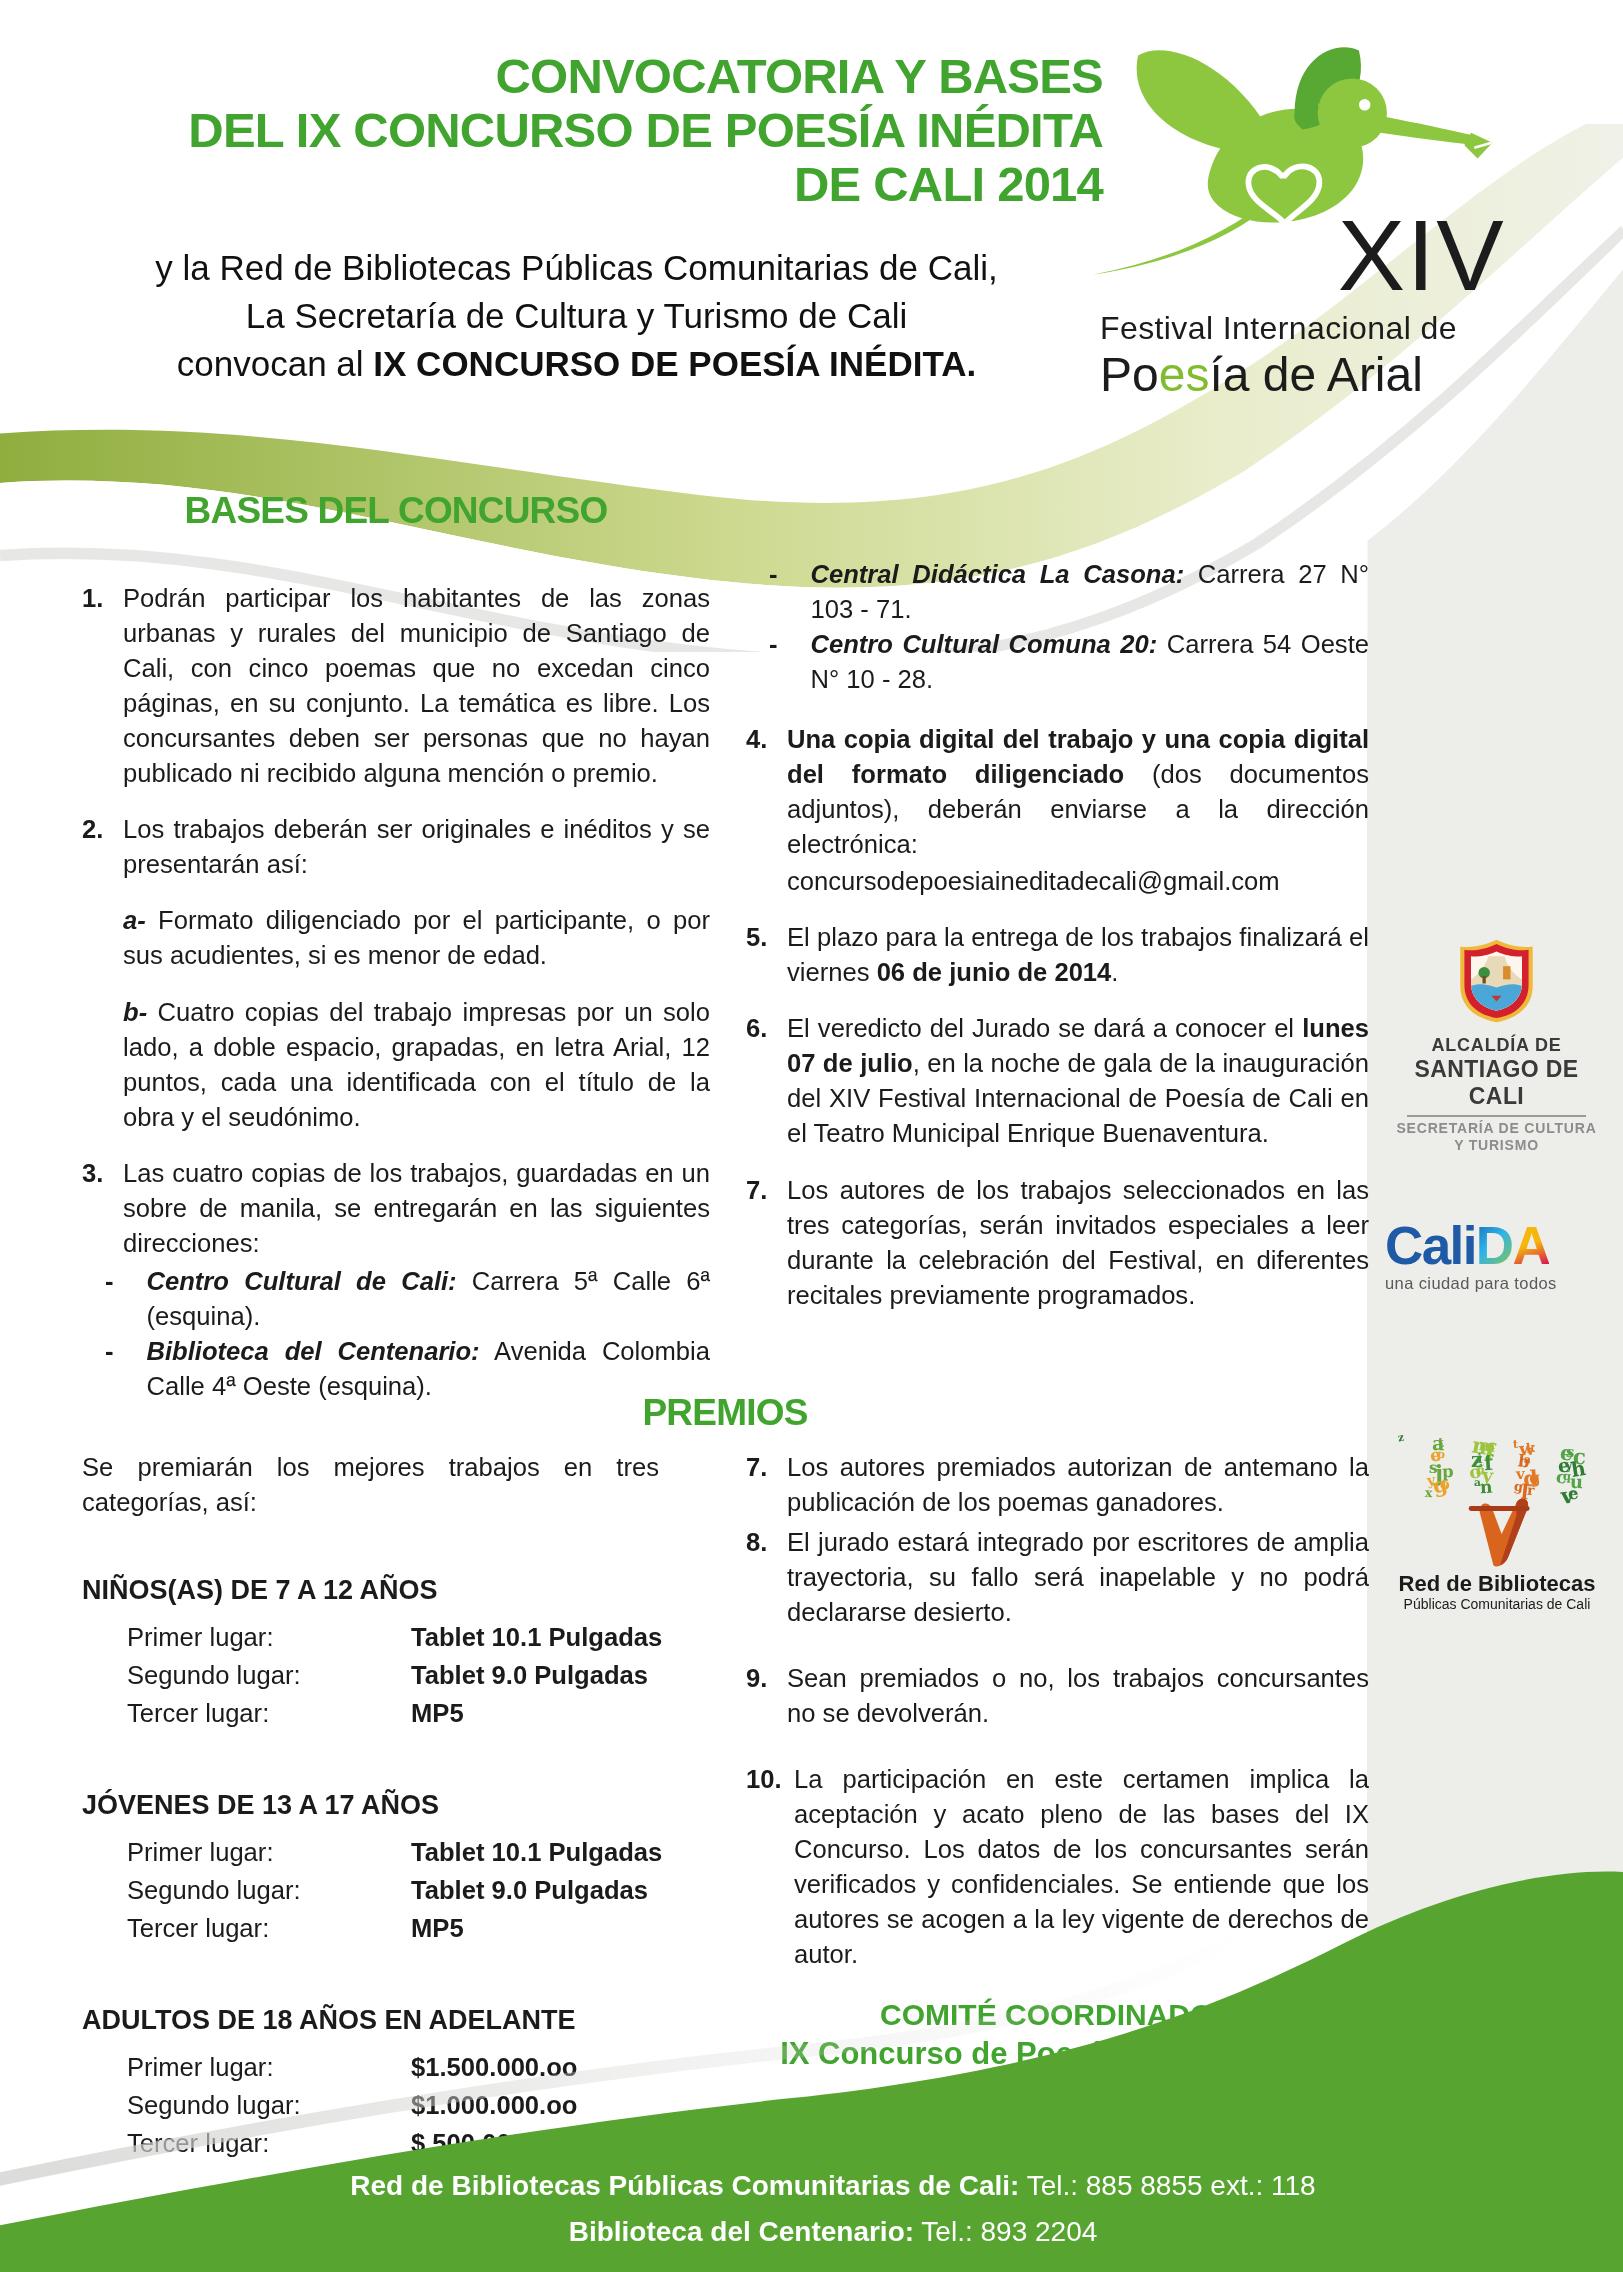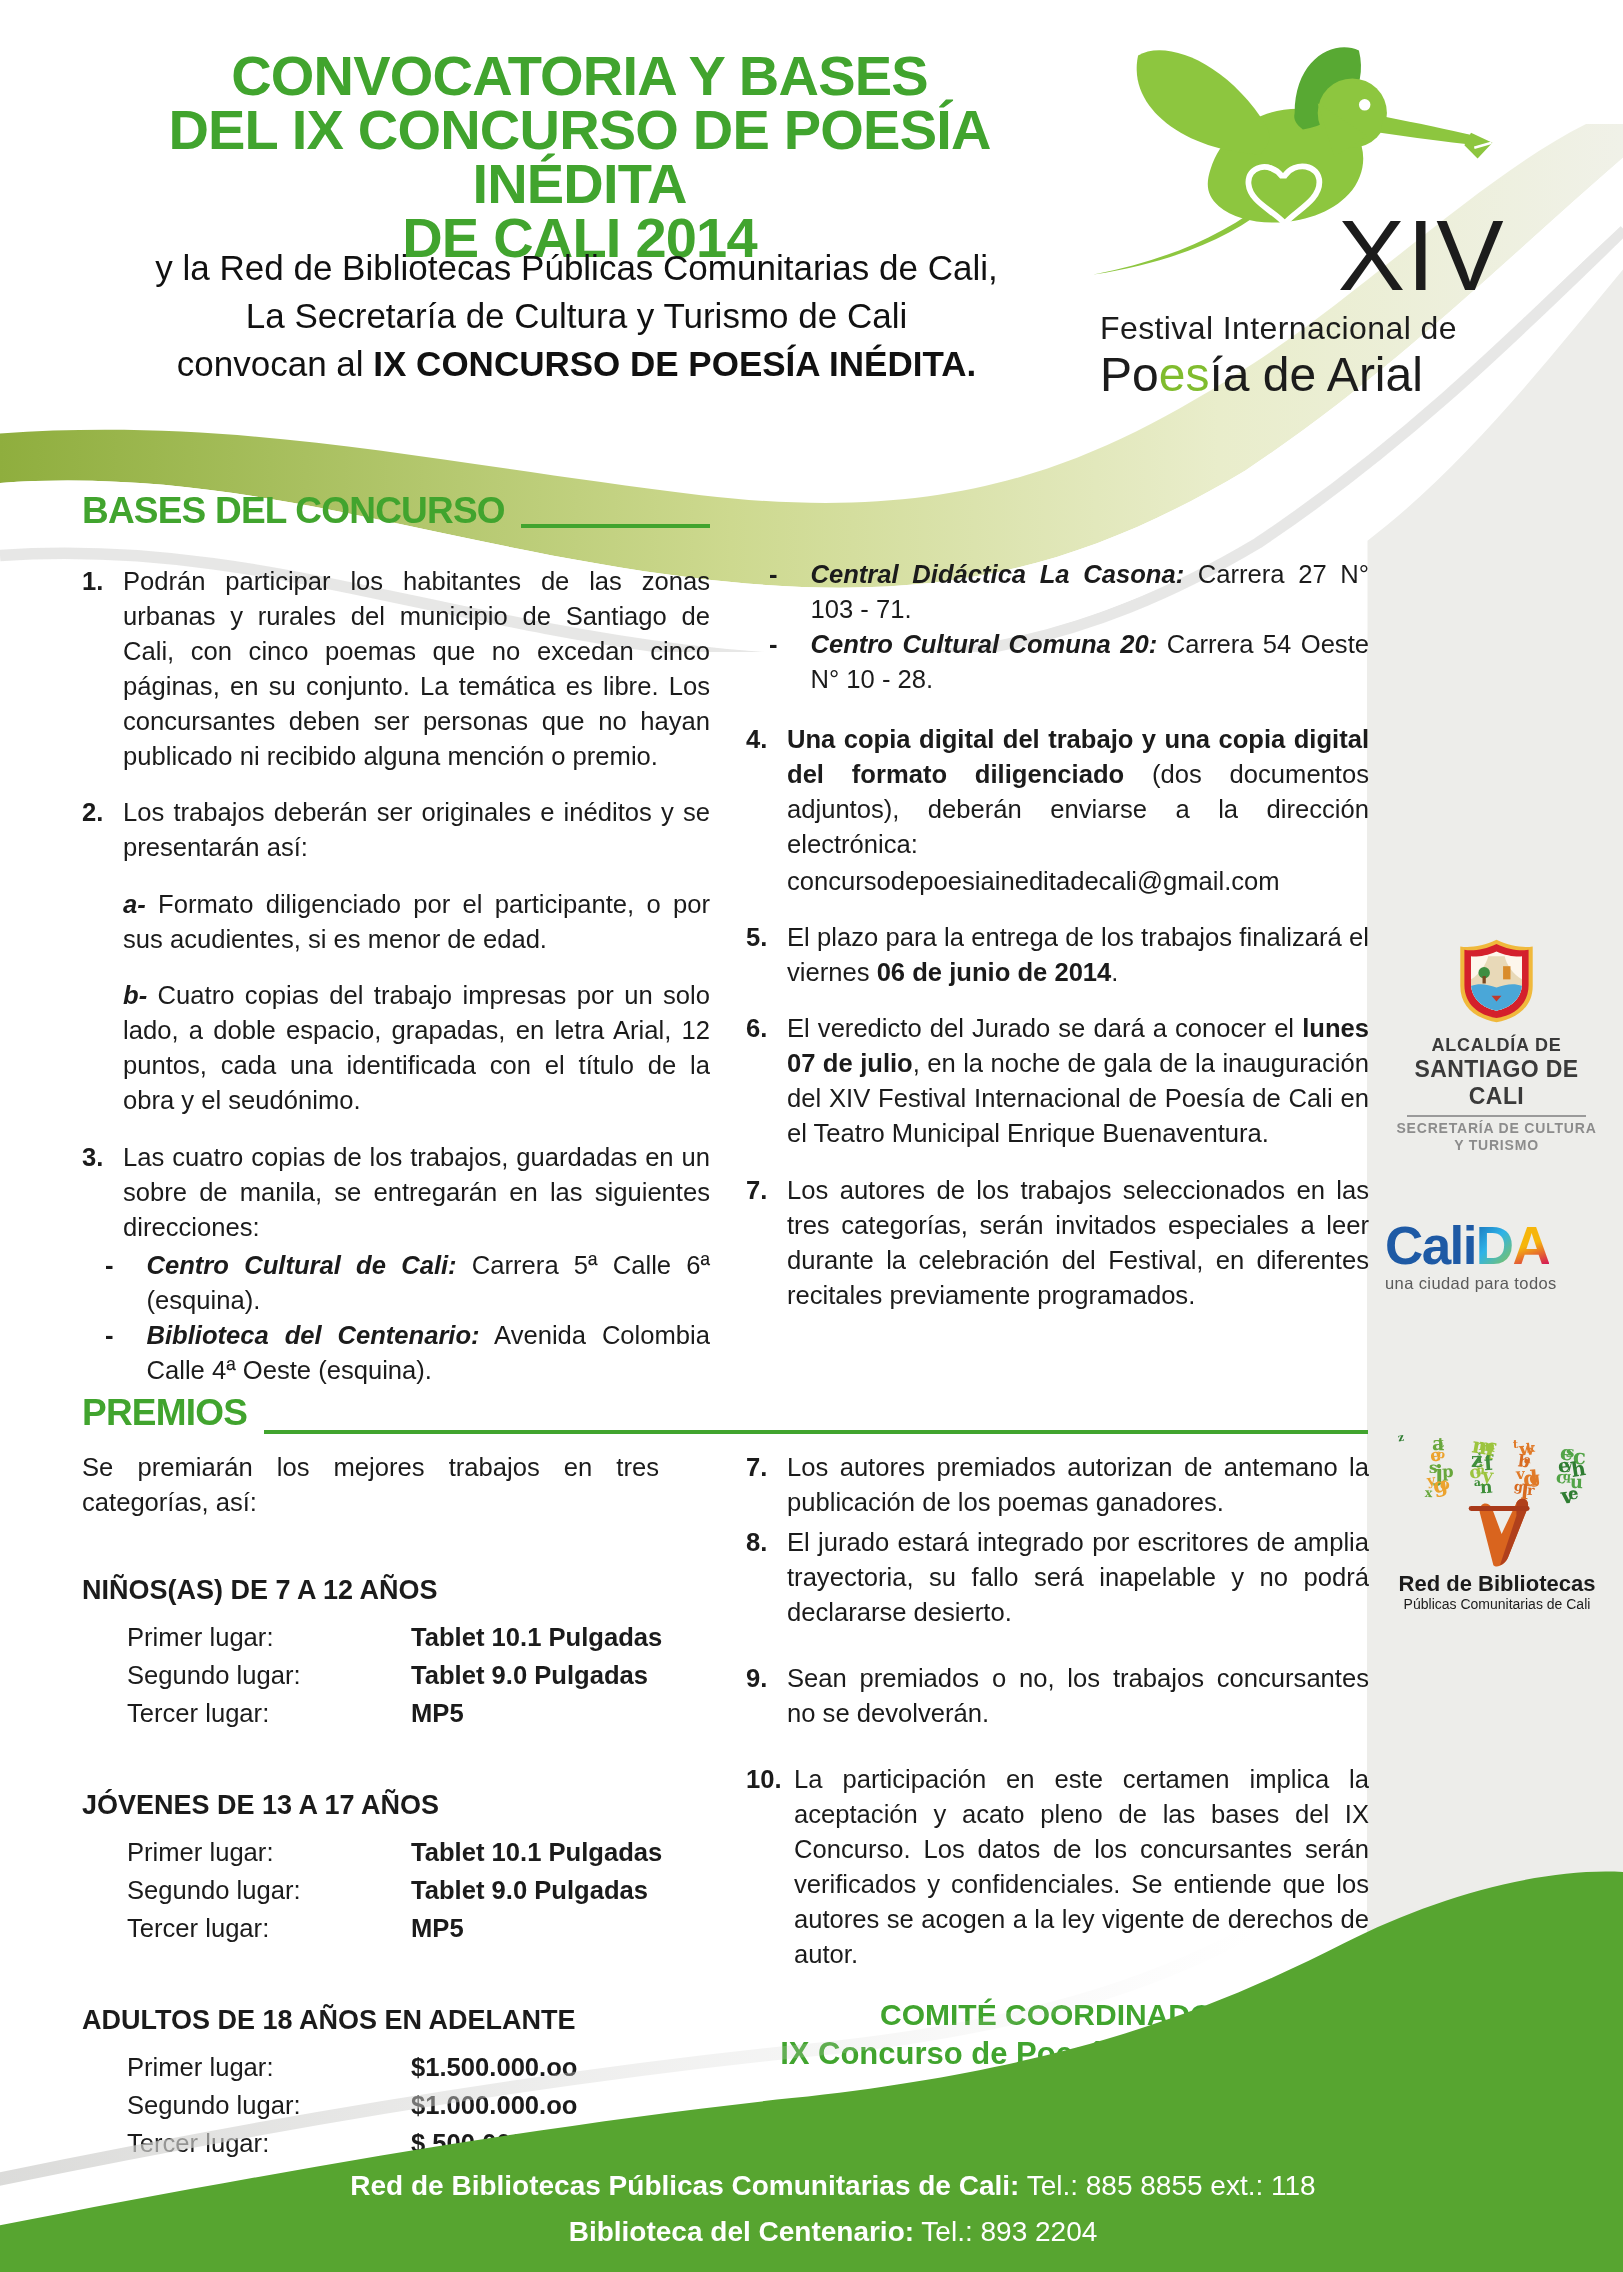--- a/index.html
+++ b/index.html
@@ -7,39 +7,39 @@
     --footer-green:#57a530;
     --logo-green:#8dc63f;
   }
   html,body{margin:0;padding:0;background:#fff;}
   .page{position:relative;width:1624px;height:2273px;background:#ffffff;overflow:hidden;
         font-family:"Liberation Sans",sans-serif;color:#1b1b1b;}
   .b{font-weight:700}
   .i{font-style:italic}
 
   
-  .title{position:absolute;left:64px;top:49px;width:1031px;text-align:center;
-         color:var(--heading-green);font-weight:700;font-size:56px;line-height:54px;letter-spacing:-0.8px;}
+  .title{position:absolute;left:72px;top:49px;width:1031px;text-align:right;
+         color:var(--heading-green);font-weight:700;font-size:49px;line-height:54px;letter-spacing:-0.8px;}
   .intro{position:absolute;left:49px;top:244px;width:1055px;text-align:center;
          font-size:35px;line-height:48px;color:#111;}
 
   
   .logo-block{position:absolute;left:1087px;top:30px;width:462px;height:388px;}
   .logo-xiv{position:absolute;left:244px;top:175px;width:181px;text-align:center;
             font-size:101px;line-height:101px;color:#1c1c1c;font-weight:400;letter-spacing:1.6px;}
   .logo-line1{position:absolute;left:13px;top:280px;width:396px;font-size:32px;color:#1c1c1c;letter-spacing:0.4px;}
   .logo-line2{position:absolute;left:13px;top:317px;width:396px;font-size:48px;font-weight:400;color:#1c1c1c;}
 
   
   .top-wave{position:absolute;left:0;top:124px;width:1624px;height:528px;}
   .side-panel{position:absolute;left:1367px;top:650px;width:256px;height:1623px;background:#ededea;}
 
   
-  .sec-head{display:flex;align-items:flex-end;gap:16.5px;color:var(--heading-green);
-            font-weight:700;font-size:37px;letter-spacing:-0.8px;white-space:nowrap;}
+  .sec-head{display:flex;align-items:center;gap:16.5px;color:var(--heading-green);
+            font-weight:700;font-size:37px;letter-spacing:-0.8px;white-space:nowrap;flex-direction:column;}
   .sec-head .rule{flex:1;height:4.1px;background:var(--heading-green);}
 
   
   .col{position:absolute;font-size:25.6px;line-height:35px;}
   #bases-left{left:82px;top:493px;width:628px;}
   #bases-left .sec-head{margin-bottom:36px;}
   #bases-right{left:746px;top:557px;width:623px;}
   .para{text-align:justify;}
   .num-item{position:relative;padding-left:41px;margin-bottom:21.4px;}
   .num-item>.num{position:absolute;left:0;top:0;font-weight:700;}

